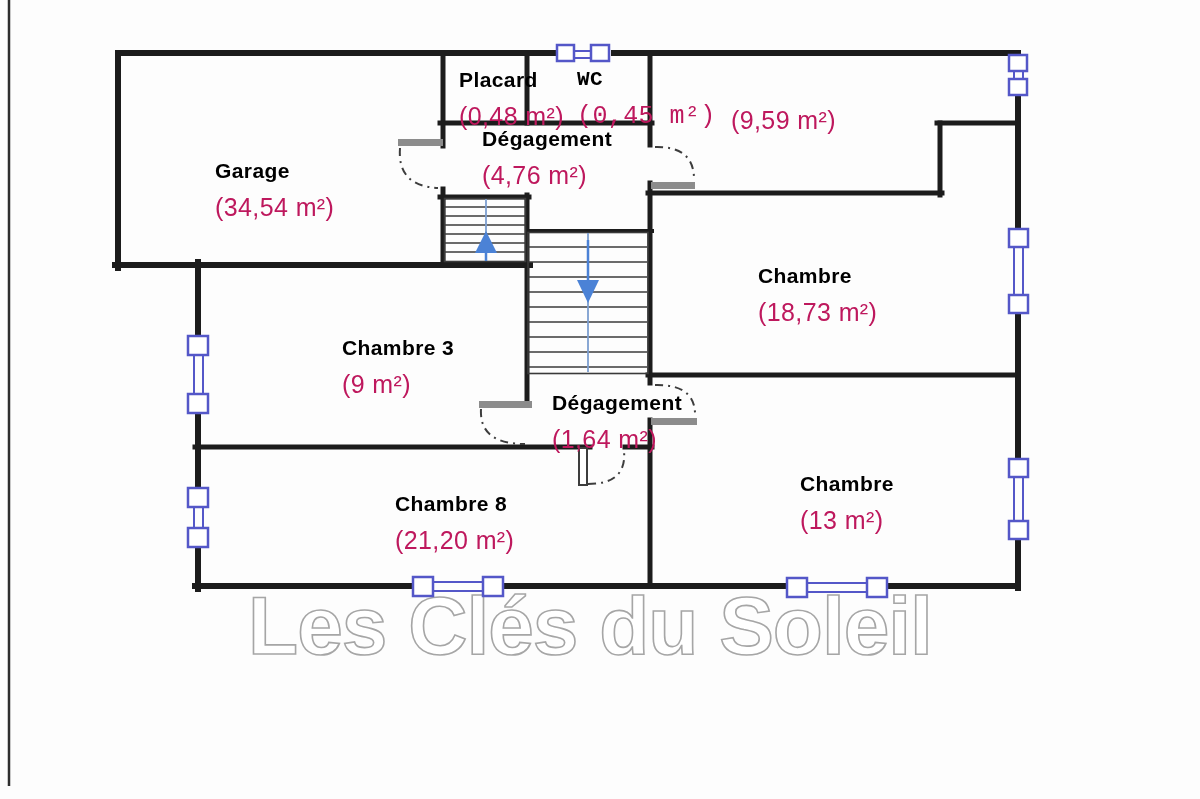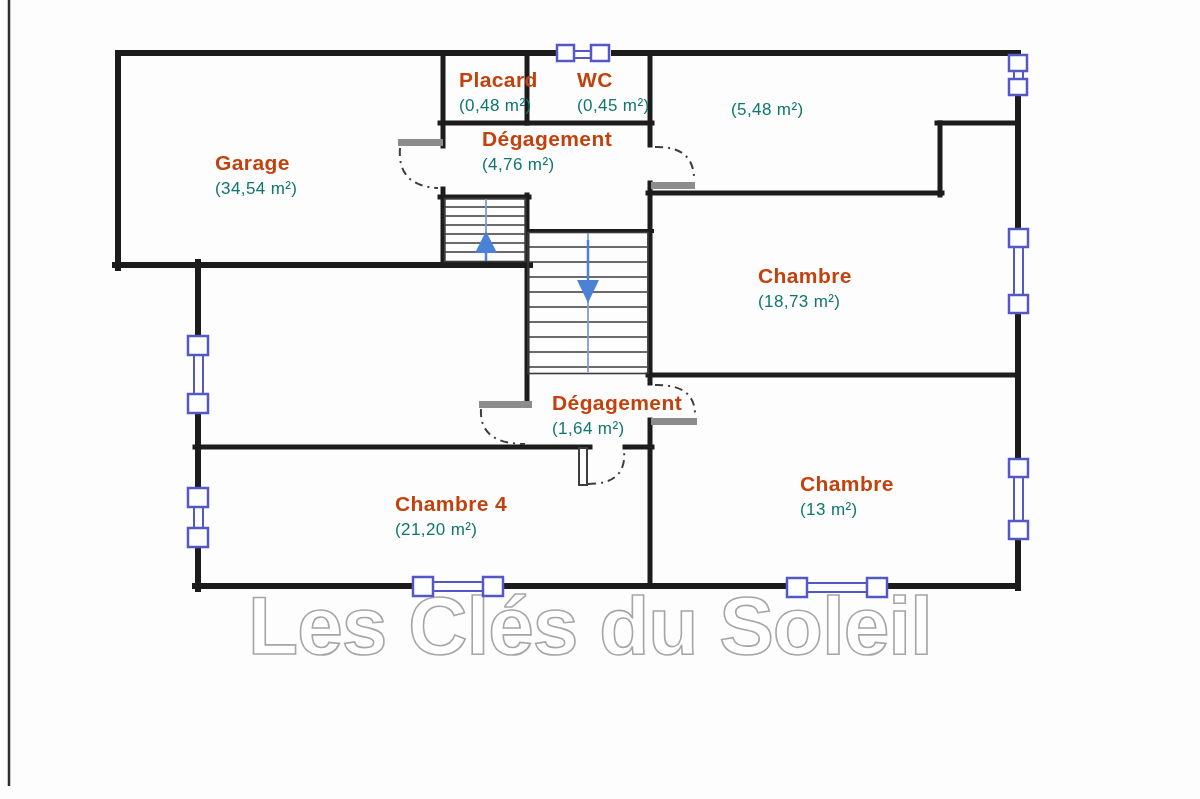--- a/index.html
+++ b/index.html
@@ -1,21 +1,21 @@
 <!DOCTYPE html>
 <html><head>
 <meta charset="utf-8">
 <style>
   html,body{margin:0;padding:0;background:#ffffff;}
   #canvas{position:relative;width:1200px;height:799px;background:#fdfdfd;overflow:hidden;
           font-family:"Liberation Sans",sans-serif;}
   #plan-svg{position:absolute;left:0;top:0;z-index:1;}
   .room-label{position:absolute;z-index:3;white-space:nowrap;line-height:1.25;}
-  .room-title{display:block;font-weight:700;font-size:21px;color:#c2410c;letter-spacing:.4px;}
-  .room-area{display:block;font-weight:400;font-size:17px;color:#0f766e;letter-spacing:.4px;margin-top:2px;}
+  .room-title{display:block;font-weight:700;font-size:21px;color:#000000;letter-spacing:.4px;}
+  .room-area{display:block;font-weight:400;font-size:25px;color:#be185d;letter-spacing:.4px;margin-top:8px;}
 </style>
 </head>
 <body>
 
 <div id="canvas">
 
   <svg id="plan-svg" width="1200" height="799" viewBox="0 0 1200 799">
 
     <line x1="9" y1="0" x2="9" y2="786" stroke="#2e2e2e" stroke-width="2.5"></line>
 
@@ -171,49 +171,53 @@
       </g>
       <g>
         <rect x="787" y="578" width="20" height="19" stroke-width="2.5"></rect>
         <rect x="867" y="578" width="20" height="19" stroke-width="2.5"></rect>
         <line x1="807" y1="583" x2="867" y2="583" stroke-width="2"></line>
         <line x1="807" y1="592" x2="867" y2="592" stroke-width="2"></line>
       </g>
     </g>
   </svg>
 
-  <div class="room-label" style="left:215px;top:150px;">
+  <div class="room-label" style="left:215px;top:158px;">
     <span class="room-title">Garage</span>
     <span class="room-area">(34,54 m²)</span>
   </div>
   <div class="room-label" style="left:459px;top:67px;">
     <span class="room-title">Placard</span>
     <span class="room-area">(0,48 m²)</span>
   </div>
-  <div class="room-label" style="left:577px;top:67px;">
+  <div class="room-label" style="left:577px;top:67px;font-family:Liberation Mono, monospace;">
     <span class="room-title">WC</span>
     <span class="room-area">(0,45 m²)</span>
   </div>
   <div class="room-label" style="left:482px;top:126px;">
     <span class="room-title">Dégagement</span>
     <span class="room-area">(4,76 m²)</span>
   </div>
   <div class="room-label" style="left:731px;top:97px;">
-    <span class="room-area">(5,48 m²)</span>
+    <span class="room-area">(9,59 m²)</span>
   </div>
   <div class="room-label" style="left:758px;top:263px;">
     <span class="room-title">Chambre</span>
     <span class="room-area">(18,73 m²)</span>
   </div>
+  <div class="room-label" style="left:342px;top:335px;">
+    <span class="room-title">Chambre 3</span>
+    <span class="room-area">(9 m²)</span>
+  </div>
   <div class="room-label" style="left:552px;top:390px;">
     <span class="room-title">Dégagement</span>
     <span class="room-area">(1,64 m²)</span>
   </div>
   <div class="room-label" style="left:395px;top:491px;">
-    <span class="room-title">Chambre 4</span>
+    <span class="room-title">Chambre 8</span>
     <span class="room-area">(21,20 m²)</span>
   </div>
   <div class="room-label" style="left:800px;top:471px;">
     <span class="room-title">Chambre</span>
     <span class="room-area">(13 m²)</span>
   </div>
 
 </div>
 
 </body></html>

